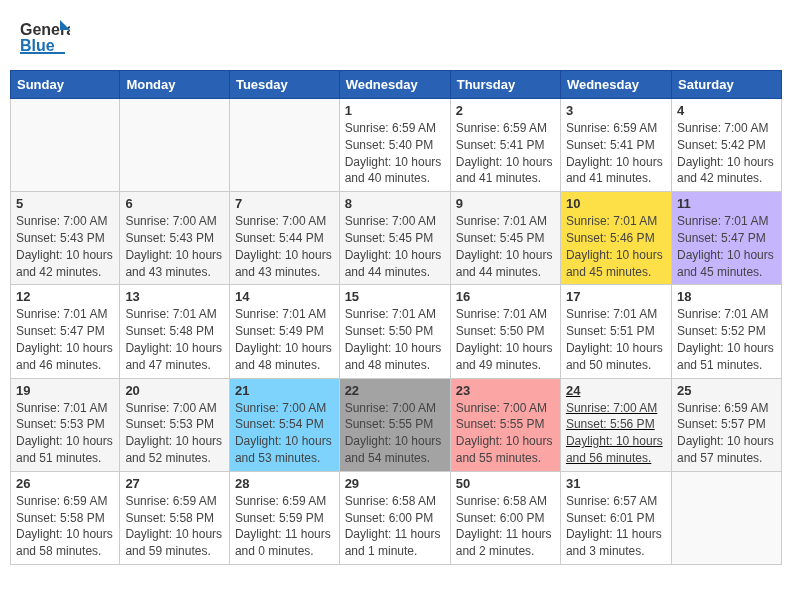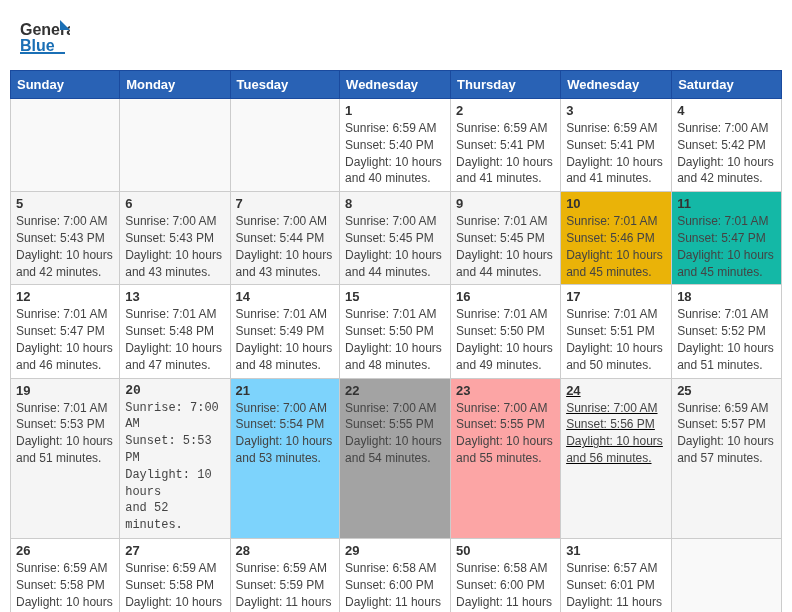--- a/index.html
+++ b/index.html
@@ -175,28 +175,28 @@
 Daylight: 10 hours
 and 44 minutes.</div>
         </td>
         <td style="background: rgb(245, 245, 245);">
           <div class="day-number">9</div>
           <div class="day-info" style="white-space: pre-line;">Sunrise: 7:01 AM
 Sunset: 5:45 PM
 Daylight: 10 hours
 and 44 minutes.</div>
         </td>
-        <td style="background: #eab308;">
+        <td style="background: #fde047;">
           <div class="day-number">10</div>
           <div class="day-info" style="white-space: pre-line;">Sunrise: 7:01 AM
 Sunset: 5:46 PM
 Daylight: 10 hours
 and 45 minutes.</div>
         </td>
-        <td style="background: #14b8a6;">
+        <td style="background: #c4b5fd;">
           <div class="day-number">11</div>
           <div class="day-info" style="white-space: pre-line;">Sunrise: 7:01 AM
 Sunset: 5:47 PM
 Daylight: 10 hours
 and 45 minutes.</div>
         </td>
       </tr>
       <tr>
         <td>
           <div class="day-number">12</div>
@@ -249,21 +249,21 @@
         </td>
       </tr>
       <tr>
         <td style="background: rgb(245, 245, 245);">
           <div class="day-number">19</div>
           <div class="day-info" style="white-space: pre-line;">Sunrise: 7:01 AM
 Sunset: 5:53 PM
 Daylight: 10 hours
 and 51 minutes.</div>
         </td>
-        <td style="background: rgb(245, 245, 245); font-family: Liberation Mono, monospace;">
+        <td style="background: rgb(245, 245, 245);">
           <div class="day-number">20</div>
           <div class="day-info" style="white-space: pre-line;">Sunrise: 7:00 AM
 Sunset: 5:53 PM
 Daylight: 10 hours
 and 52 minutes.</div>
         </td>
         <td style="background: #7dd3fc;">
           <div class="day-number">21</div>
           <div class="day-info" style="white-space: pre-line;">Sunrise: 7:00 AM
 Sunset: 5:54 PM

